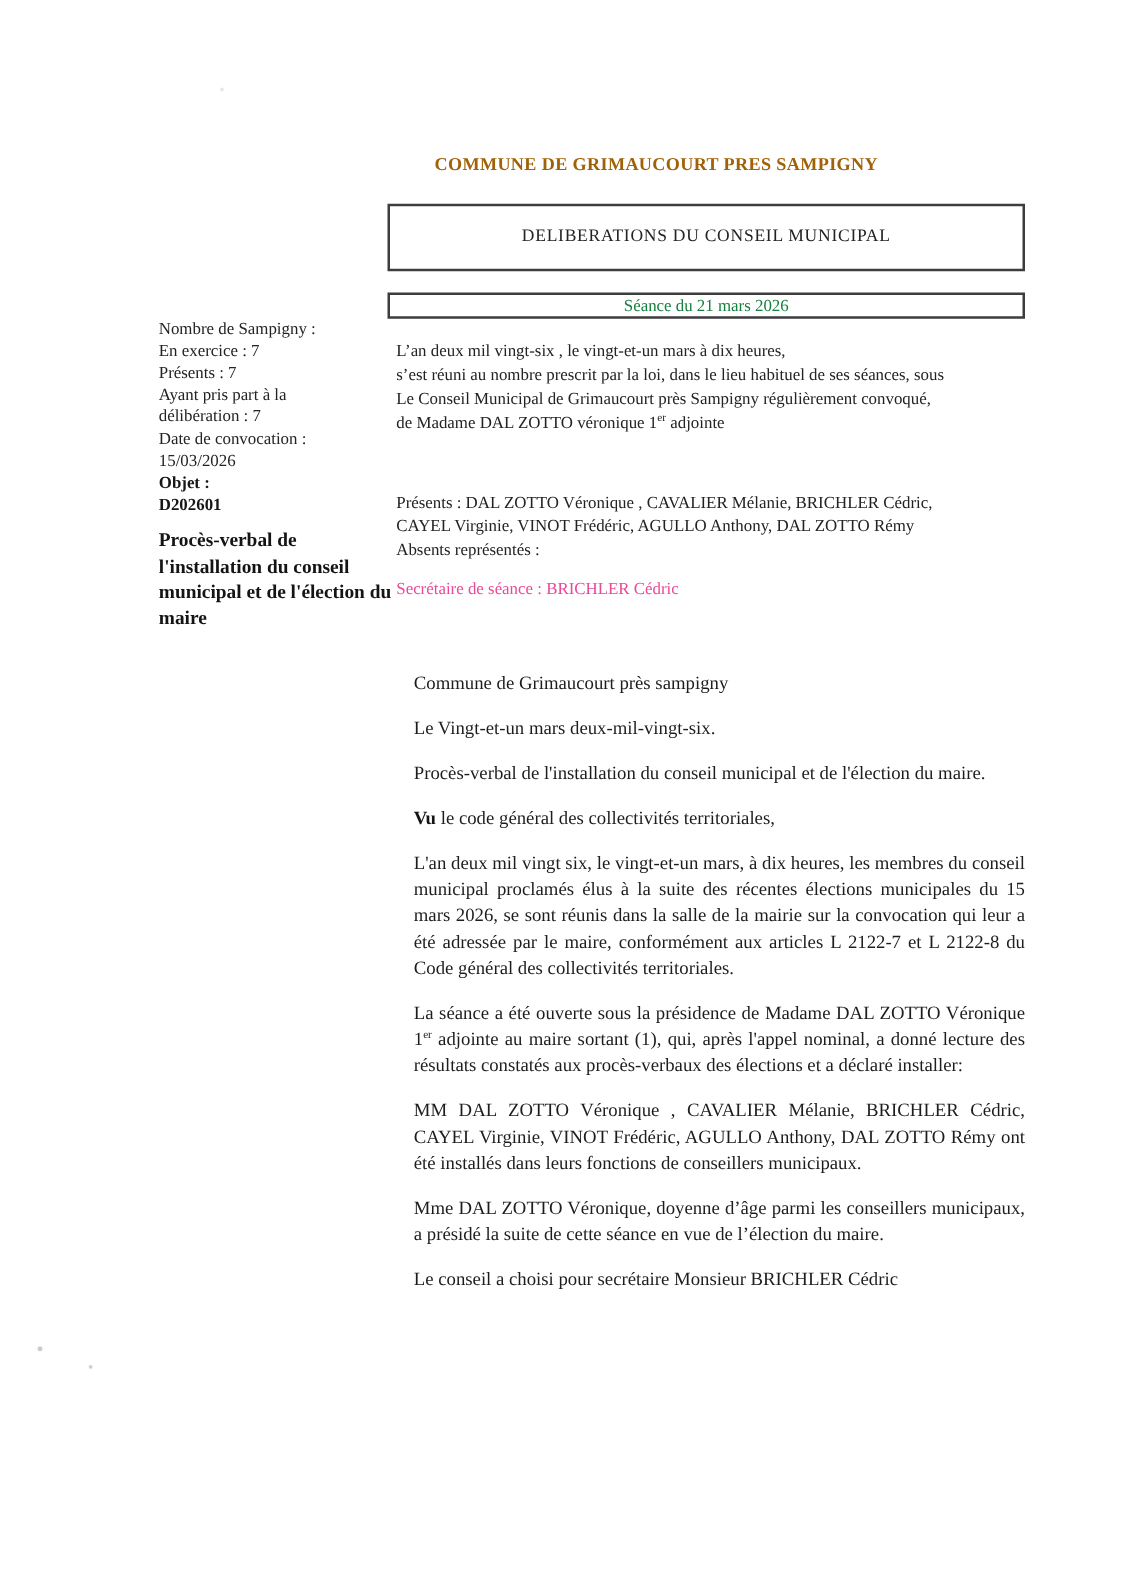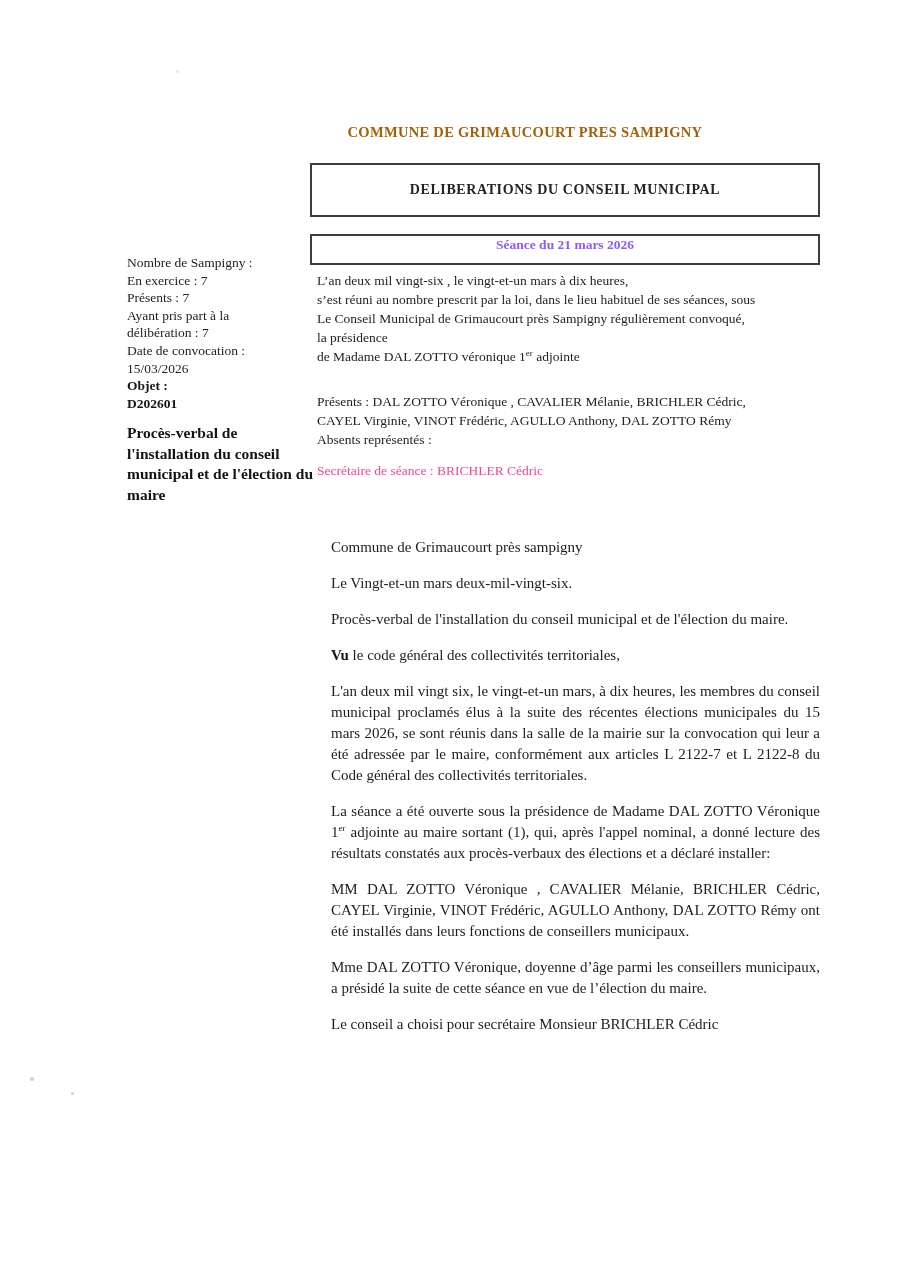--- a/index.html
+++ b/index.html
@@ -21,35 +21,34 @@
     font-size: 14.5px;
     letter-spacing: 0.3px;
     color: #a16207;
   }
 
   .frame {
     left: 310px; width: 510px;
     box-sizing: border-box;
     border: 2px solid #3d3d3d;
     text-align: center;
-    font-weight: bold;
   }
   .frame.deliberations {
     top: 163px; height: 54px;
     line-height: 50px;
     font-size: 14px;
     letter-spacing: 0.6px;
     color: #232323;
   }
   .frame.seance {
-    top: 234px; height: 31px;
+    top: 234px; height: 21px;
     line-height: 17px;
-    font-weight: bold;
+    font-weight: normal;
     font-size: 13.5px;
-    color: #8b5cf6;
+    color: #15803d;
   }
 
   .sidebar {
     left: 127px; top: 254px; width: 192px;
     font-size: 13.5px;
     line-height: 17.6px;
     color: #232323;
   }
   .sidebar .bold { font-weight: bold; color: #161616; }
   .sidebar-subject {
@@ -127,21 +126,20 @@
   <div>15/03/2026</div>
   <div class="bold">Objet :</div>
   <div class="bold">D202601</div>
   <div class="sidebar-subject">Procès-verbal de l'installation du conseil municipal et de l'élection du maire</div>
 </aside>
 
 <div class="abs intro">
   <div>L’an deux mil vingt-six , le vingt-et-un mars à dix heures,</div>
   <div>s’est réuni au nombre prescrit par la loi, dans le lieu habituel de ses séances, sous</div>
   <div>Le Conseil Municipal de Grimaucourt près Sampigny régulièrement convoqué,</div>
-  <div>la présidence</div>
   <div><span>de  Madame DAL ZOTTO véronique 1</span><sup class="ord">er</sup><span> adjointe</span></div>
 </div>
 
 <div class="abs attendance">
   <div>Présents :   DAL ZOTTO Véronique , CAVALIER Mélanie, BRICHLER Cédric,</div>
   <div>CAYEL Virginie, VINOT Frédéric, AGULLO Anthony, DAL ZOTTO Rémy</div>
   <div>Absents représentés :</div>
 </div>
 
 <div class="abs secretary">Secrétaire de séance : BRICHLER Cédric</div>

